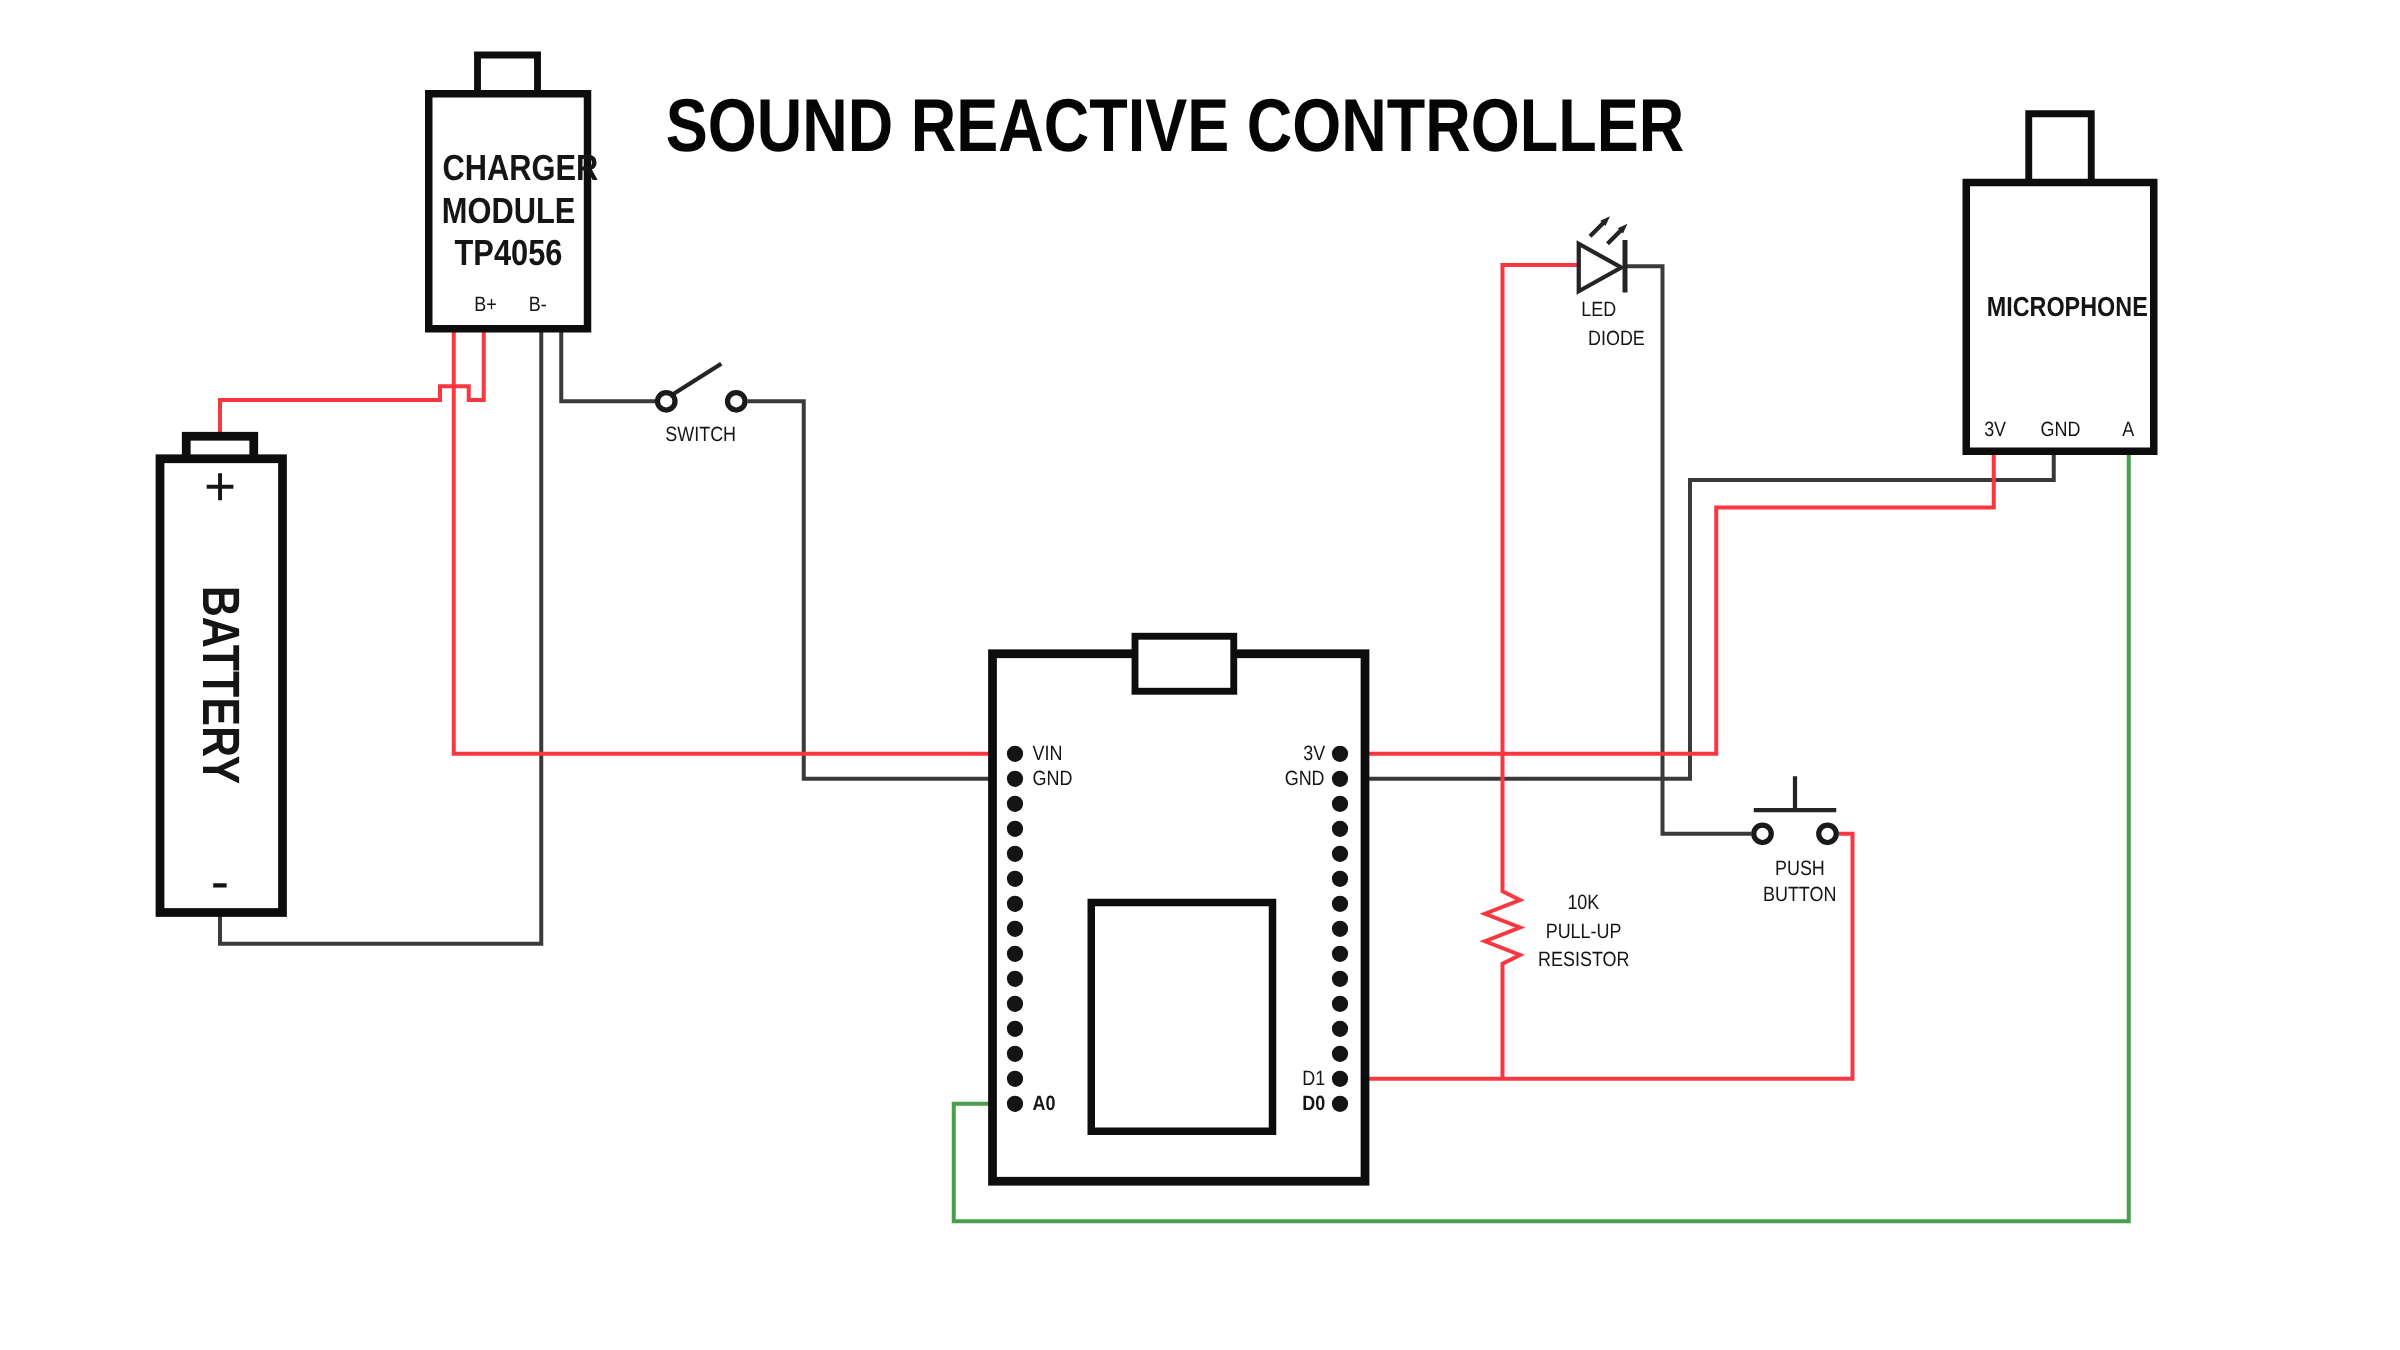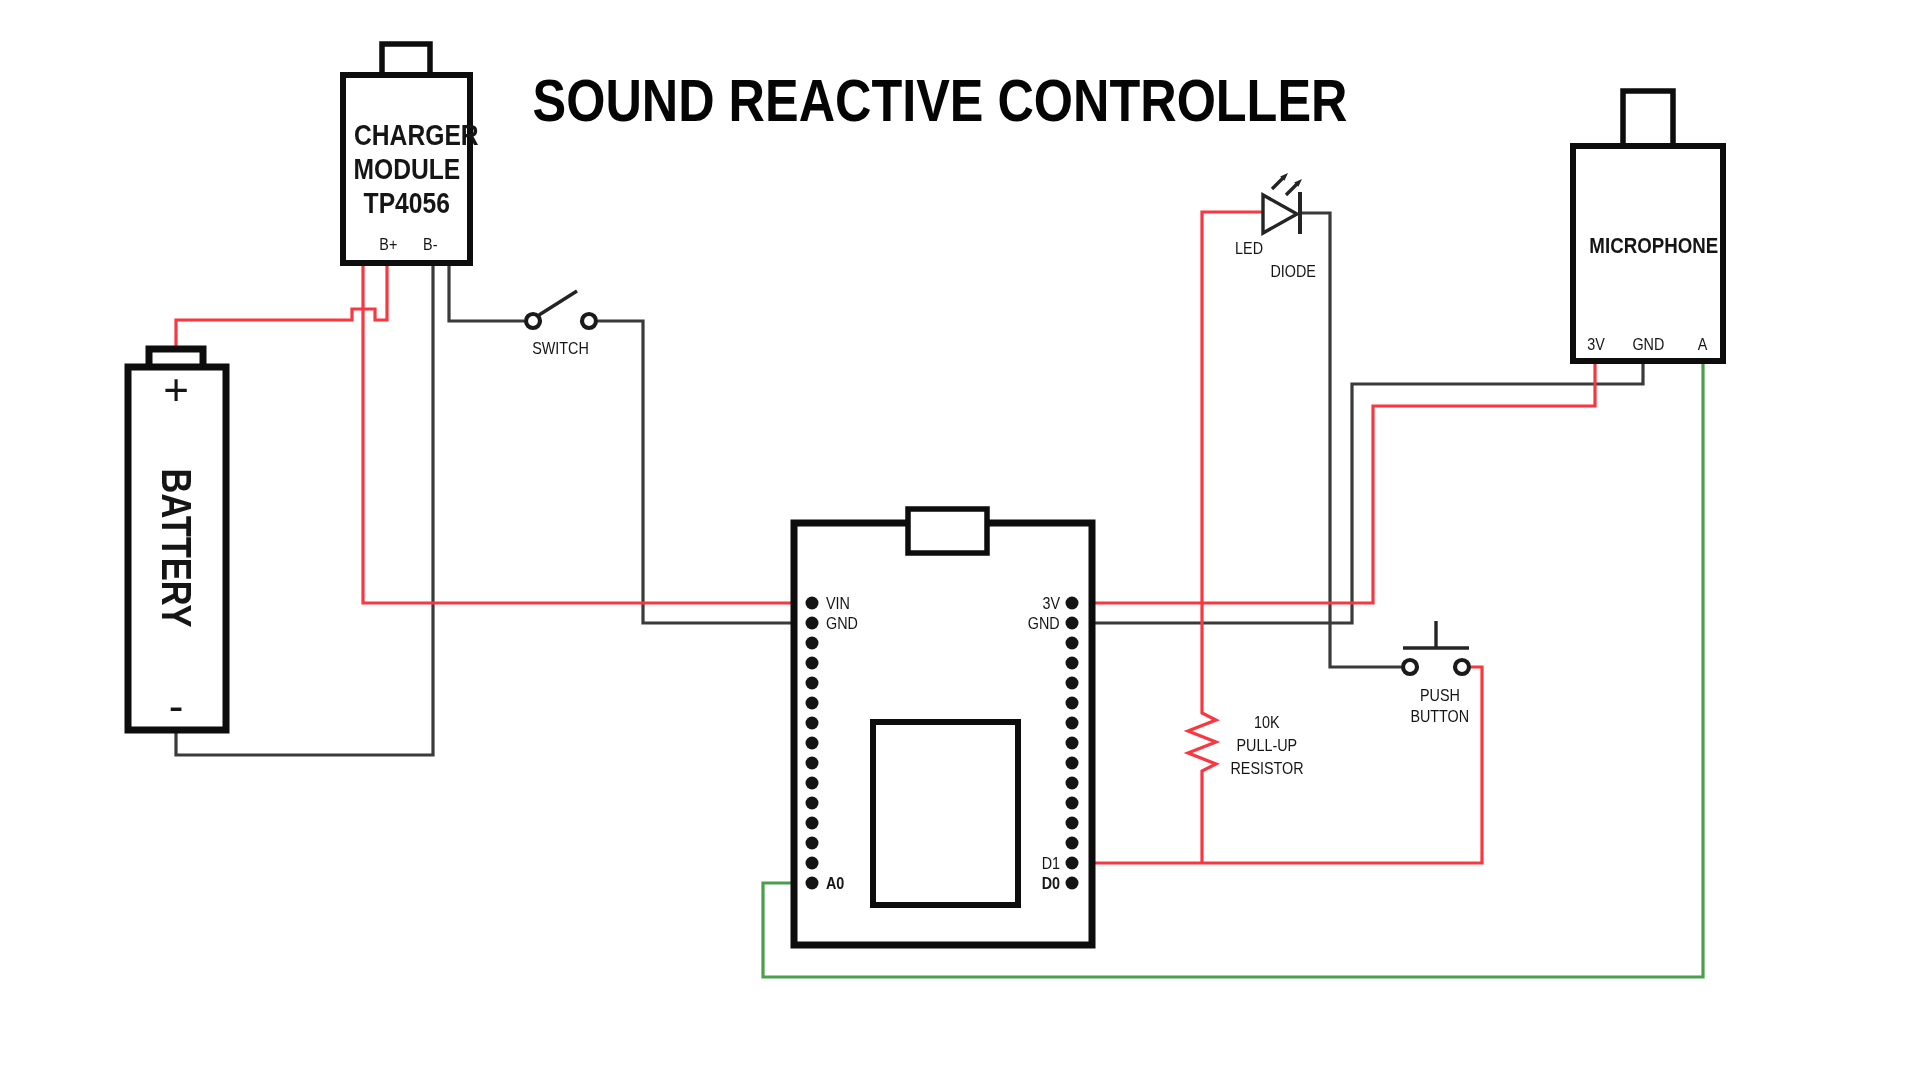--- a/index.html
+++ b/index.html
@@ -192,21 +192,21 @@
     <span class="cond">A0</span></div>
   <div class="lbl lbl-r" style="left:1000px;top:595px;width:60px;">
     <span class="cond">3V</span></div>
   <div class="lbl lbl-r" style="left:1000px;top:615px;width:60px;">
     <span class="cond">GND</span></div>
   <div class="lbl lbl-r" style="left:1000px;top:855px;width:60px;">
     <span class="cond">D1</span></div>
   <div class="lbl lbl-r" style="left:1000px;top:875px;width:60px;font-weight:bold;">
     <span class="cond">D0</span></div>
 
-  <div class="lbl ctr" style="left:1209px;top:240px;width:80px;text-align:center;">
+  <div class="lbl ctr" style="left:1239px;top:240px;width:80px;text-align:center;">
     <span class="cond">LED</span></div>
   <div class="lbl ctr" style="left:1239px;top:263px;width:80px;text-align:right;">
     <span class="cond">DIODE</span></div>
 
   <div class="lbl ctr" style="left:1207px;top:714px;width:120px;">
     <span class="cond">10K</span></div>
   <div class="lbl ctr" style="left:1207px;top:737px;width:120px;">
     <span class="cond">PULL-UP</span></div>
   <div class="lbl ctr" style="left:1207px;top:760px;width:120px;">
     <span class="cond">RESISTOR</span></div>

